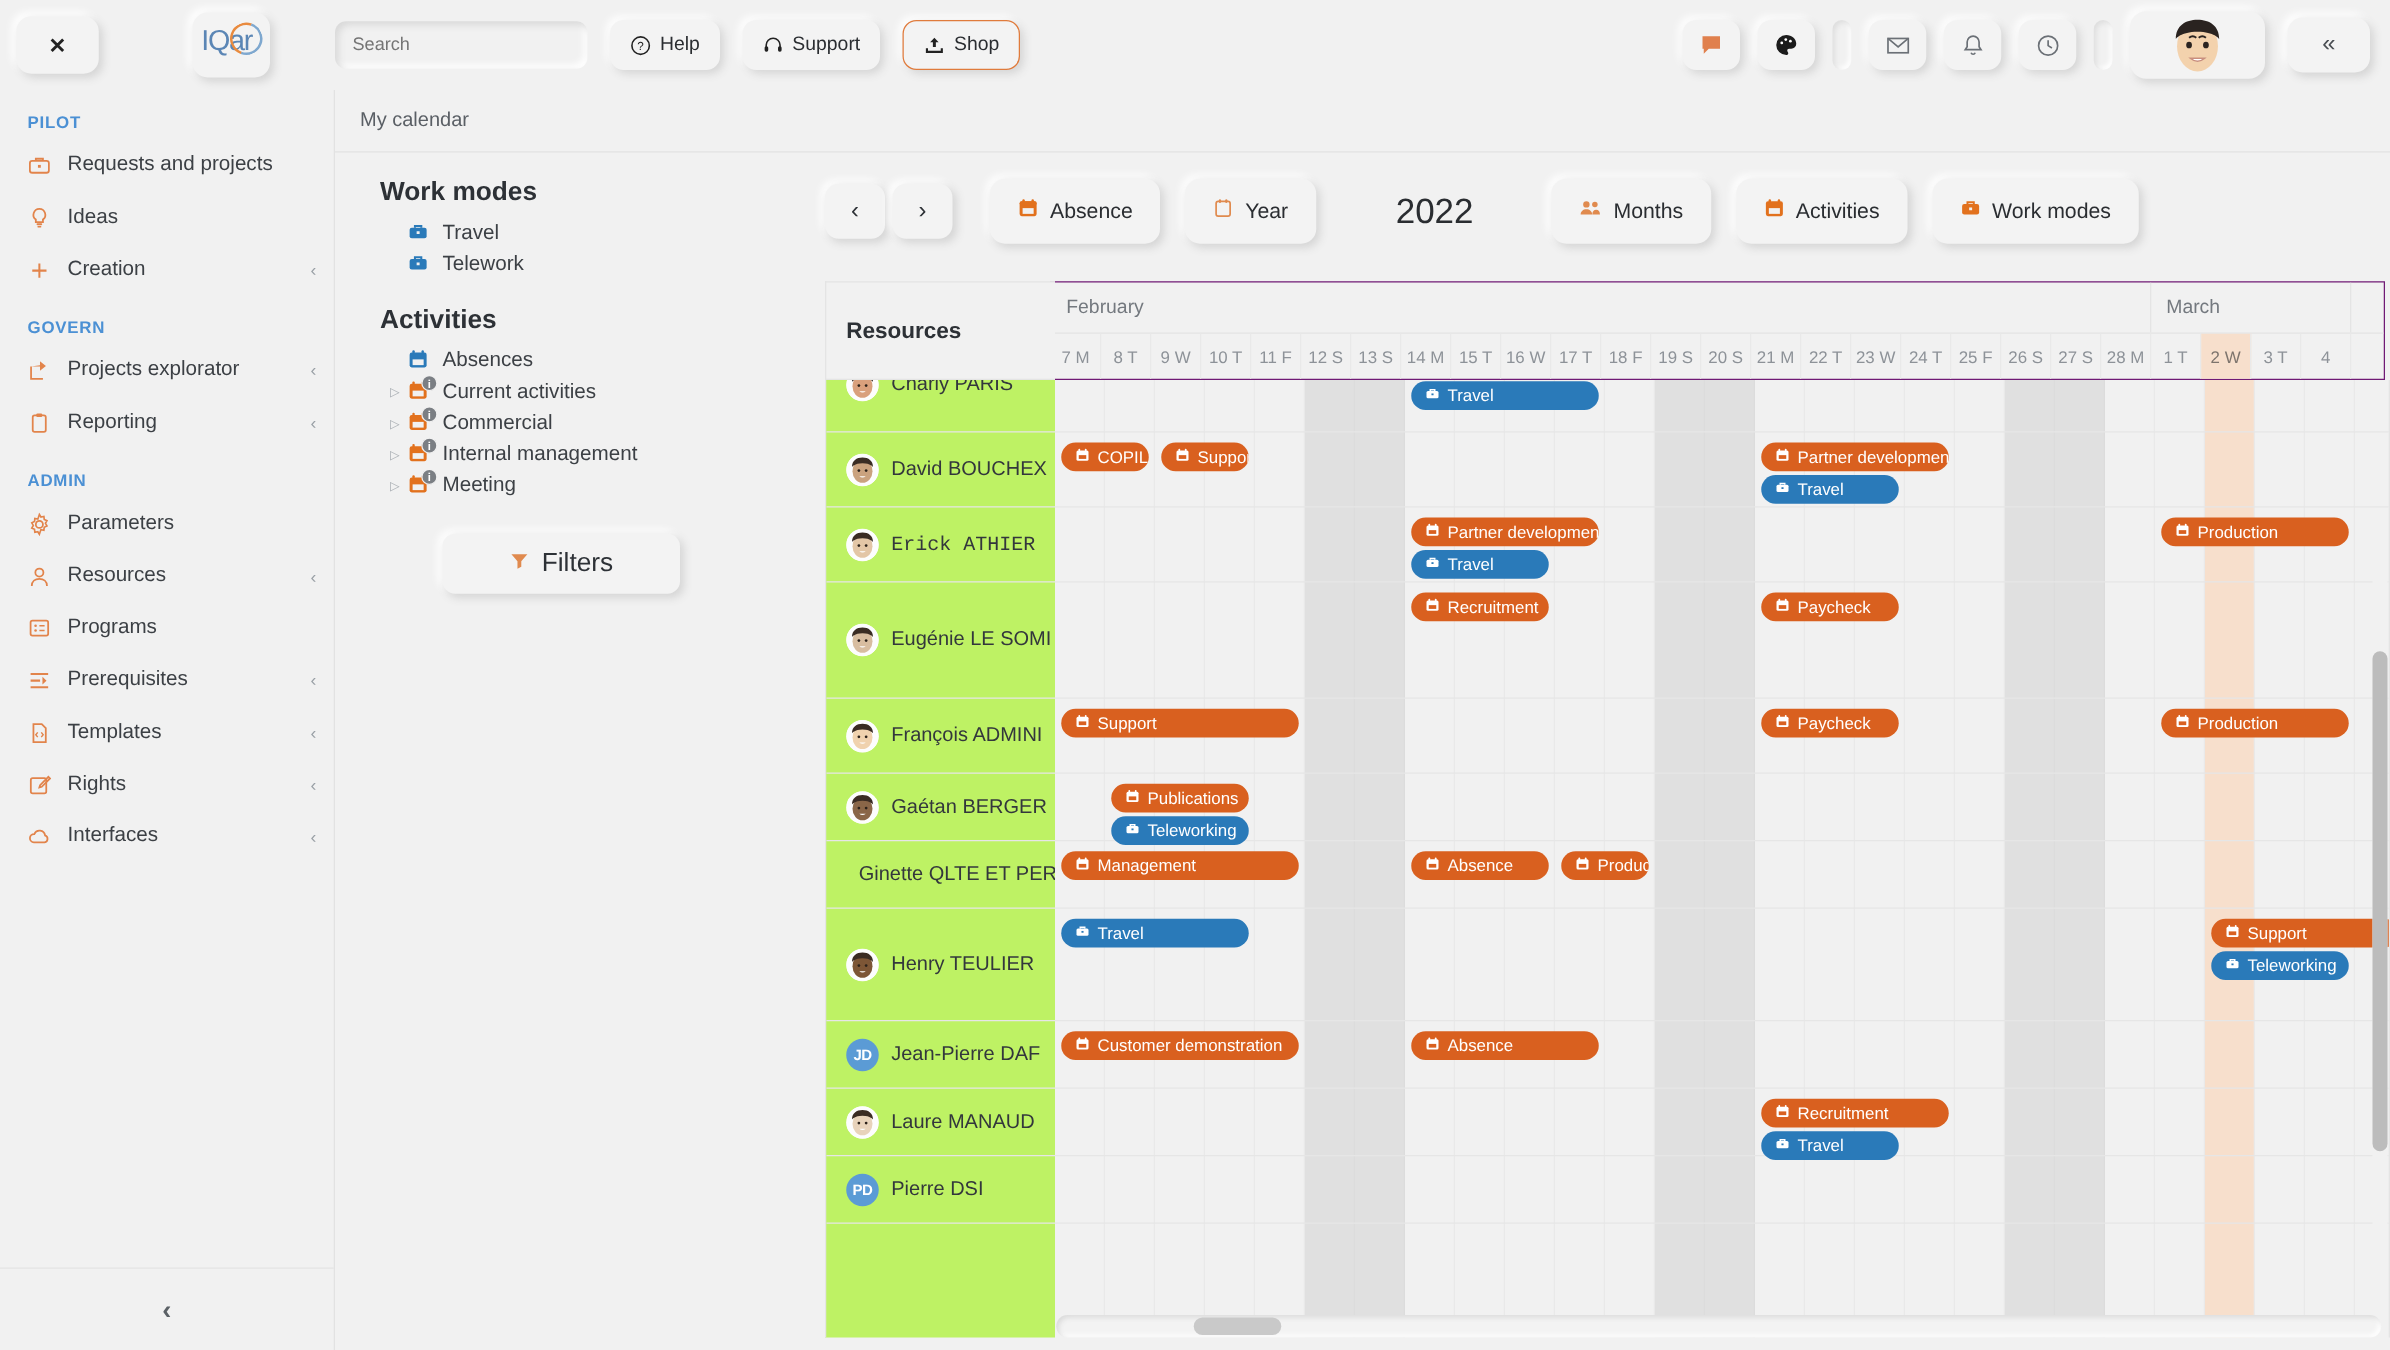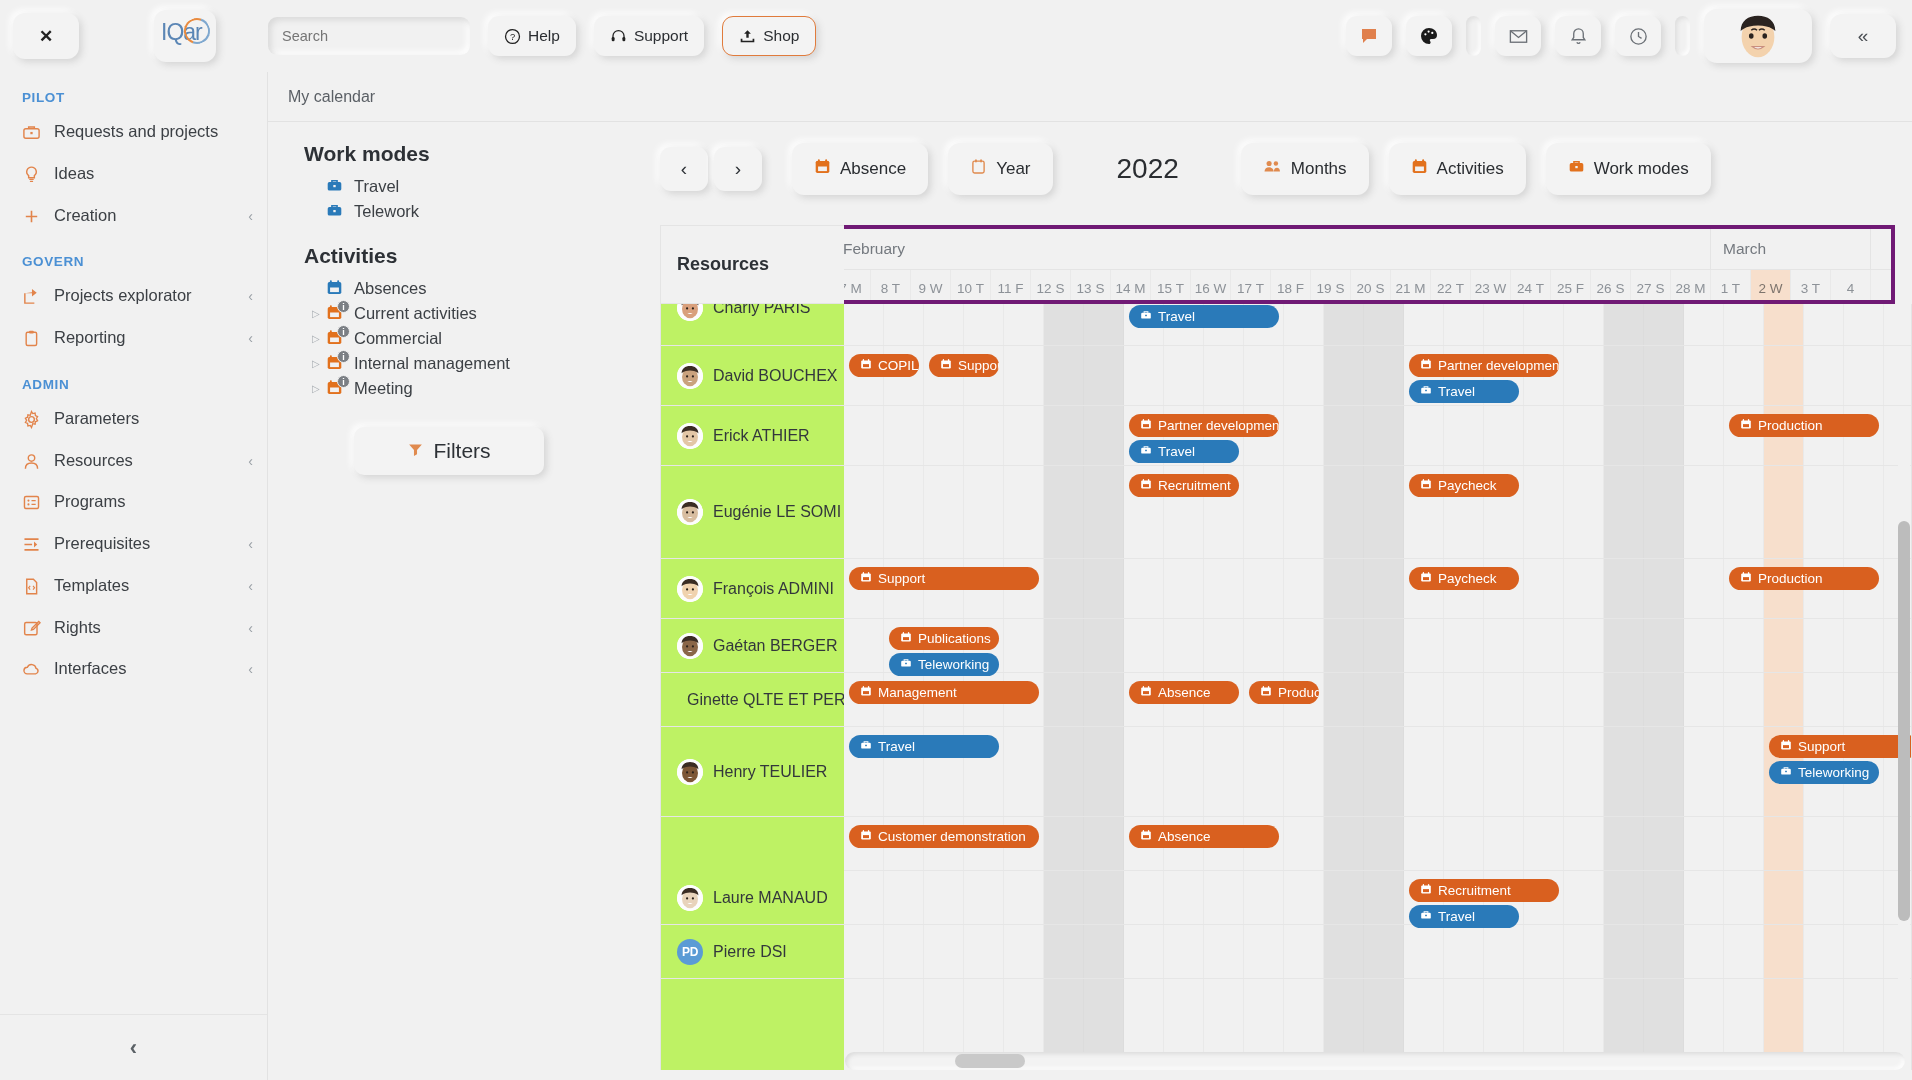--- a/index.html
+++ b/index.html
@@ -134,22 +134,22 @@
   .res-row{
     display:flex; align-items:center; gap:10px;
     border-bottom:1px solid #e6e6e6; padding-left:16px;
     font-size:16px; color:#33373c; white-space:nowrap; overflow:hidden;
   }
   .avatar{ width:26px;height:26px;border-radius:50%; flex:0 0 26px; overflow:hidden;
     display:flex;align-items:center;justify-content:center; font-size:12px; font-weight:bold;}
   .av-init{ background:#5b9bd5; color:#fff; letter-spacing:-.4px;}
 
   #grid-head{
-    position:absolute; left:167px; top:0; width:1068px; height:79px;
-    border:4px solid #701a75; overflow:hidden; background:#f1f1f1; z-index:4;
+    position:absolute; left:180px; top:0; width:1068px; height:79px;
+    border:1px solid #701a75; overflow:hidden; background:#f1f1f1; z-index:4;
   }
   #month-row{ height:40px; display:flex; }
   .month-cell{ border-right:1px solid #e4e4e4; display:flex; align-items:center; padding-left:12px;
     font-size:15.5px; color:#74797f; }
   #day-row{ height:38px; display:flex; border-top:1px solid #e4e4e4;}
   .day-cell{ border-right:1px solid #e9e9e9; display:flex; align-items:center; justify-content:center;
     font-size:13.5px; color:#8d9298; flex:0 0 40px;}
   .day-cell.today{ background:#f7dfcc; color:#7d746d;}
 
   #grid-body{
@@ -571,21 +571,21 @@
             <circle cx="13" cy="13" r="13" fill="#fdfdfd"></circle>
             <ellipse cx="13" cy="14" rx="8" ry="9.2" fill="#caa27e"></ellipse>
             <path d="M4.6 10.5C4.6 5.6 8.2 3 13 3s8.4 2.6 8.4 7.5c0 0-2-3-8.4-3s-8.4 3-8.4 3z" fill="#3a2c23"></path>
             <circle cx="10.1" cy="13.4" r="1.1" fill="#2b211a"></circle>
             <circle cx="15.9" cy="13.4" r="1.1" fill="#2b211a"></circle>
             <path d="M10.4 18q2.6 2 5.2 0z" fill="#fff"></path>
           </svg>
         </span>
         <span>David BOUCHEX</span>
       </div>
-      <div class="res-row" style="height: 60px; position: absolute; top: 102px; left: 0px; width: 184px;">
+      <div class="res-row" style="height: 60px; position: absolute; top: 102px; left: 0px; width: 184px; font-family: Liberation Mono, monospace;">
         <span class="avatar" style="background:#fff">
           <svg width="26" height="26" viewBox="0 0 26 26">
             <circle cx="13" cy="13" r="13" fill="#fdfdfd"></circle>
             <ellipse cx="13" cy="14" rx="8" ry="9.2" fill="#e3c6a6"></ellipse>
             <path d="M4.6 10.5C4.6 5.6 8.2 3 13 3s8.4 2.6 8.4 7.5c0 0-2-3-8.4-3s-8.4 3-8.4 3z" fill="#3a2c23"></path>
             <circle cx="10.1" cy="13.4" r="1.1" fill="#2b211a"></circle>
             <circle cx="15.9" cy="13.4" r="1.1" fill="#2b211a"></circle>
             <path d="M10.4 18q2.6 2 5.2 0z" fill="#fff"></path>
           </svg>
         </span>
@@ -639,20 +639,24 @@
           <svg width="26" height="26" viewBox="0 0 26 26">
             <circle cx="13" cy="13" r="13" fill="#fdfdfd"></circle>
             <ellipse cx="13" cy="14" rx="8" ry="9.2" fill="#7d5636"></ellipse>
             <path d="M4.6 10.5C4.6 5.6 8.2 3 13 3s8.4 2.6 8.4 7.5c0 0-2-3-8.4-3s-8.4 3-8.4 3z" fill="#3a2c23"></path>
             <circle cx="10.1" cy="13.4" r="1.1" fill="#2b211a"></circle>
             <circle cx="15.9" cy="13.4" r="1.1" fill="#2b211a"></circle>
             <path d="M10.4 18q2.6 2 5.2 0z" fill="#fff"></path>
           </svg>
         </span>
         <span>Henry TEULIER</span>
+      </div>
+      <div class="res-row" style="height: 54px; position: absolute; top: 513px; left: 0px; width: 184px;">
+        <span class="avatar av-init">JD</span>
+        <span>Jean-Pierre DAF</span>
       </div>
       <div class="res-row" style="height: 54px; position: absolute; top: 567px; left: 0px; width: 184px;">
         <span class="avatar" style="background:#fff">
           <svg width="26" height="26" viewBox="0 0 26 26">
             <circle cx="13" cy="13" r="13" fill="#fdfdfd"></circle>
             <ellipse cx="13" cy="14" rx="8" ry="9.2" fill="#e8d3bb"></ellipse>
             <path d="M4.6 10.5C4.6 5.6 8.2 3 13 3s8.4 2.6 8.4 7.5c0 0-2-3-8.4-3s-8.4 3-8.4 3z" fill="#3a2c23"></path>
             <circle cx="10.1" cy="13.4" r="1.1" fill="#2b211a"></circle>
             <circle cx="15.9" cy="13.4" r="1.1" fill="#2b211a"></circle>
             <path d="M10.4 18q2.6 2 5.2 0z" fill="#fff"></path>

